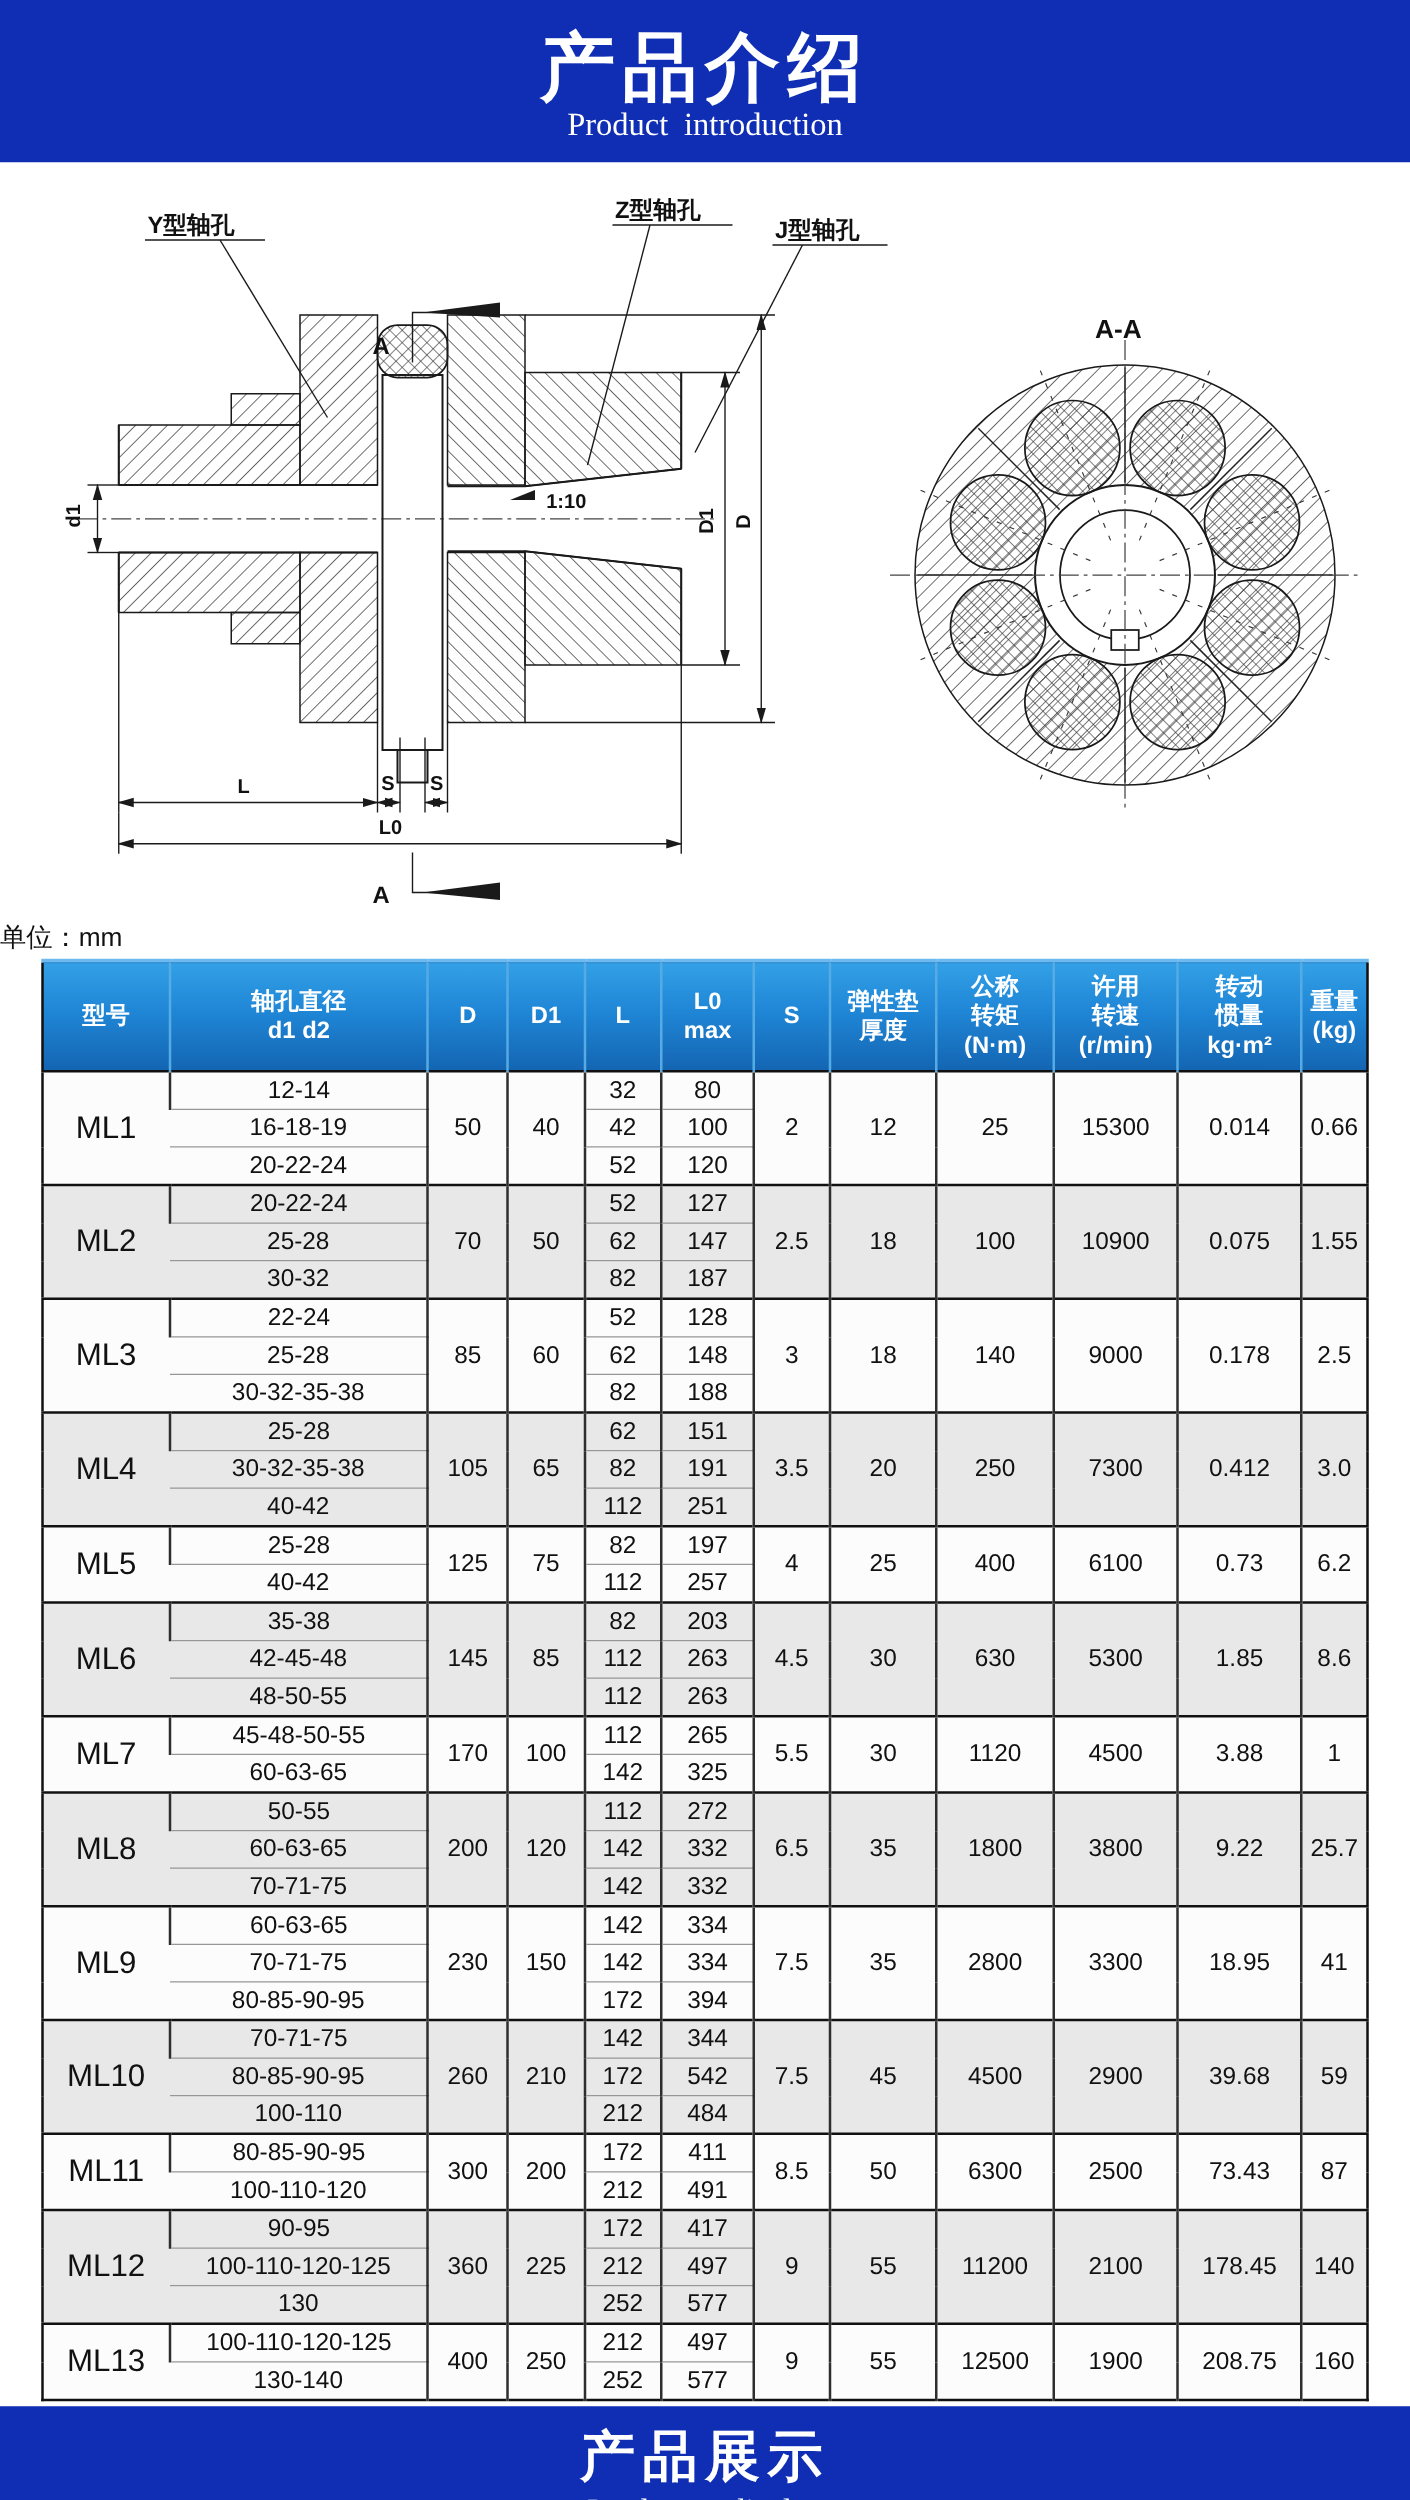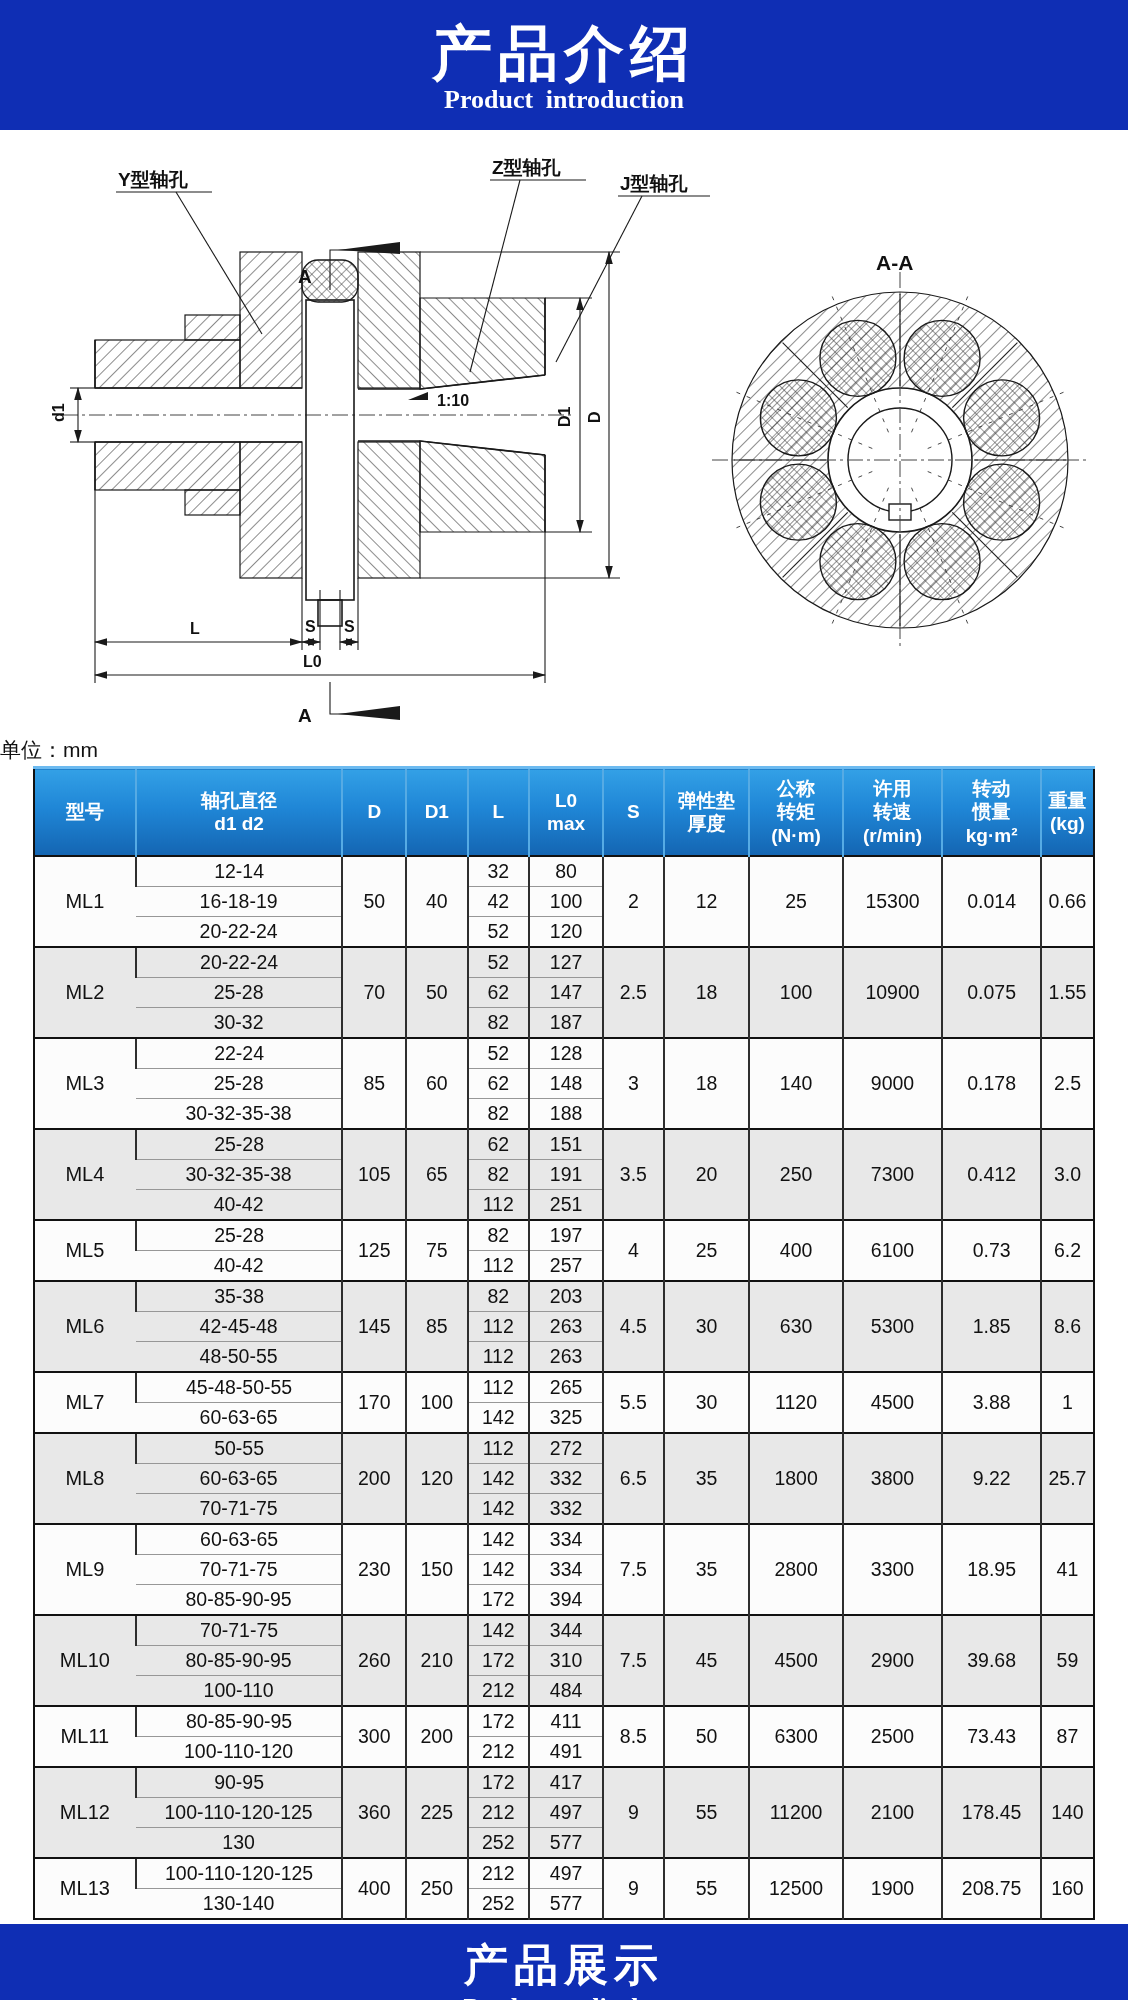--- a/index.html
+++ b/index.html
@@ -2,21 +2,21 @@
 <html><head>
 <meta charset="utf-8">
 <style>
   html,body{margin:0;padding:0;background:#fff;}
   .page{width:1128px;margin:0 auto;background:#fff;font-family:"Liberation Sans",sans-serif;}
 
   
   .banner{background:#0f2eb4;color:#fff;text-align:center;overflow:hidden;}
   .banner-top{height:114px;padding-top:16px;}
   .banner-title{font-size:60px;font-weight:bold;letter-spacing:6px;line-height:1.25;}
-  .banner-subtitle{font-family:"Liberation Serif",serif;font-weight:bold;font-size:26px;line-height:1;margin-top:-4px;word-spacing:6px;}
+  .banner-subtitle{font-family:"Liberation Serif",serif;font-weight:normal;font-size:26px;line-height:1;margin-top:-4px;word-spacing:6px;}
   .banner-bottom{height:142px;padding-top:12px;}
   .banner-bottom .banner-title{font-size:44px;line-height:1.3;}
   .banner-bottom .banner-subtitle{word-spacing:26px;margin-top:2px;}
 
   
   .drawing{background:#fff;}
   svg text{font-family:"Liberation Sans",sans-serif;}
   .oln{fill:none;stroke:#1a1a1a;stroke-width:1.6;}
   .thin{fill:none;stroke:#1a1a1a;stroke-width:1.1;}
   .dim{fill:none;stroke:#1a1a1a;stroke-width:1.1;}
@@ -38,21 +38,21 @@
     color:#fff;font-weight:bold;font-size:19px;line-height:1.22;height:82px;padding:2px 0;
     border-top:3px solid #6cbaf0;vertical-align:middle;}
   table.spec th + th{border-left:2px solid #56abe4;}
   table.spec td{text-align:center;vertical-align:middle;font-size:19.5px;color:#111;height:29px;padding:0 2px;
     border-left:2px solid #2e2e2e;white-space:nowrap;}
   table.spec td:first-child{border-left:none;}
   table.spec tr.gs td{border-top:2px solid #111;}
   table.spec tr.shade td{background:#e8e8e8;}
   table.spec tr.plain td{background:#fcfcfc;}
   table.spec td.ss{border-bottom:1px solid #979797;}
-  table.spec td.model{font-size:20px;}
+  table.spec td.model{font-size:25px;}
 </style>
 </head>
 <body>
 
 <div class="page">
 
   <header class="banner banner-top">
     <div class="banner-title">产品介绍</div>
     <div class="banner-subtitle">Product introduction</div>
   </header>
@@ -490,21 +490,21 @@
           <td rowspan="3">7.5</td>
           <td rowspan="3">45</td>
           <td rowspan="3">4500</td>
           <td rowspan="3">2900</td>
           <td rowspan="3">39.68</td>
           <td rowspan="3">59</td>
         </tr>
         <tr class="shade">
           <td class="ss">80-85-90-95</td>
           <td class="ss">172</td>
-          <td class="ss">310</td>
+          <td class="ss">542</td>
         </tr>
         <tr class="shade">
           <td>100-110</td>
           <td>212</td>
           <td>484</td>
         </tr>
         <tr class="plain gs">
           <td rowspan="2" class="model">ML11</td>
           <td class="ss">80-85-90-95</td>
           <td rowspan="2">300</td>

